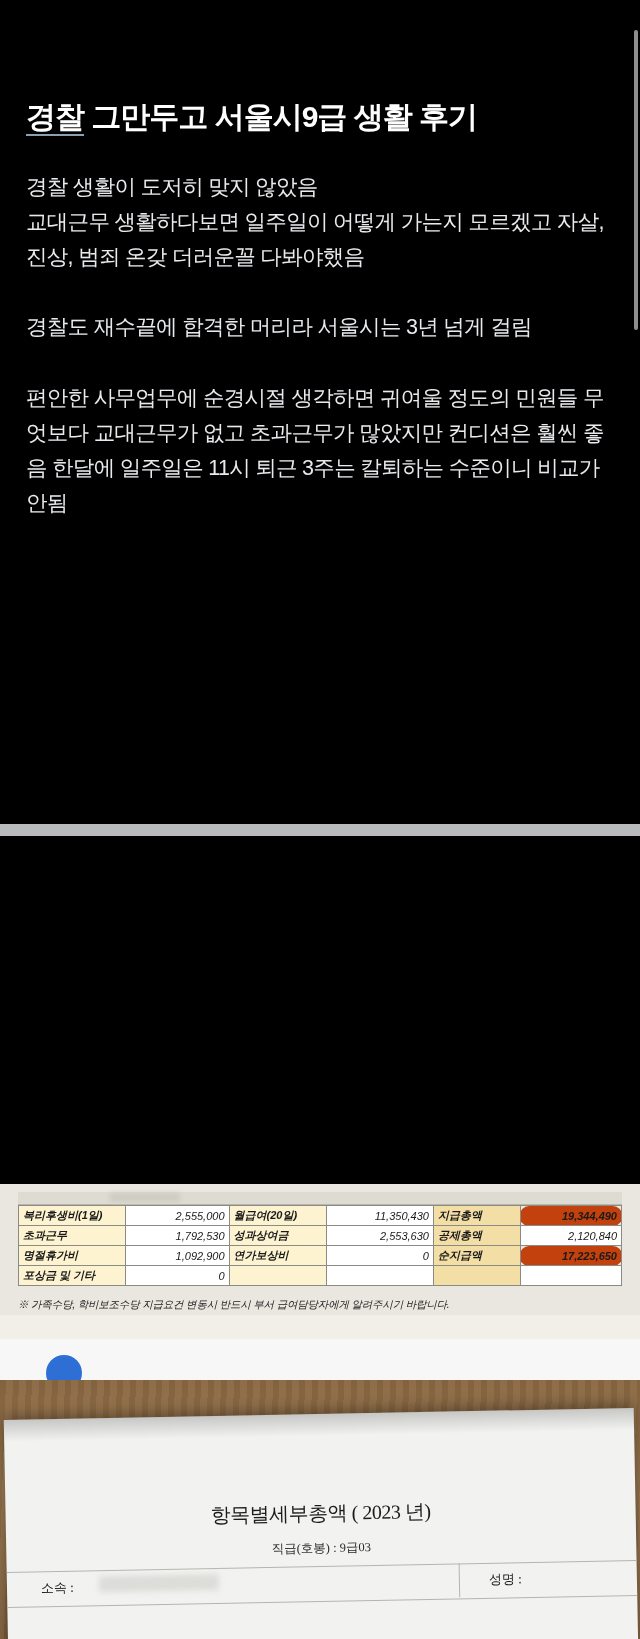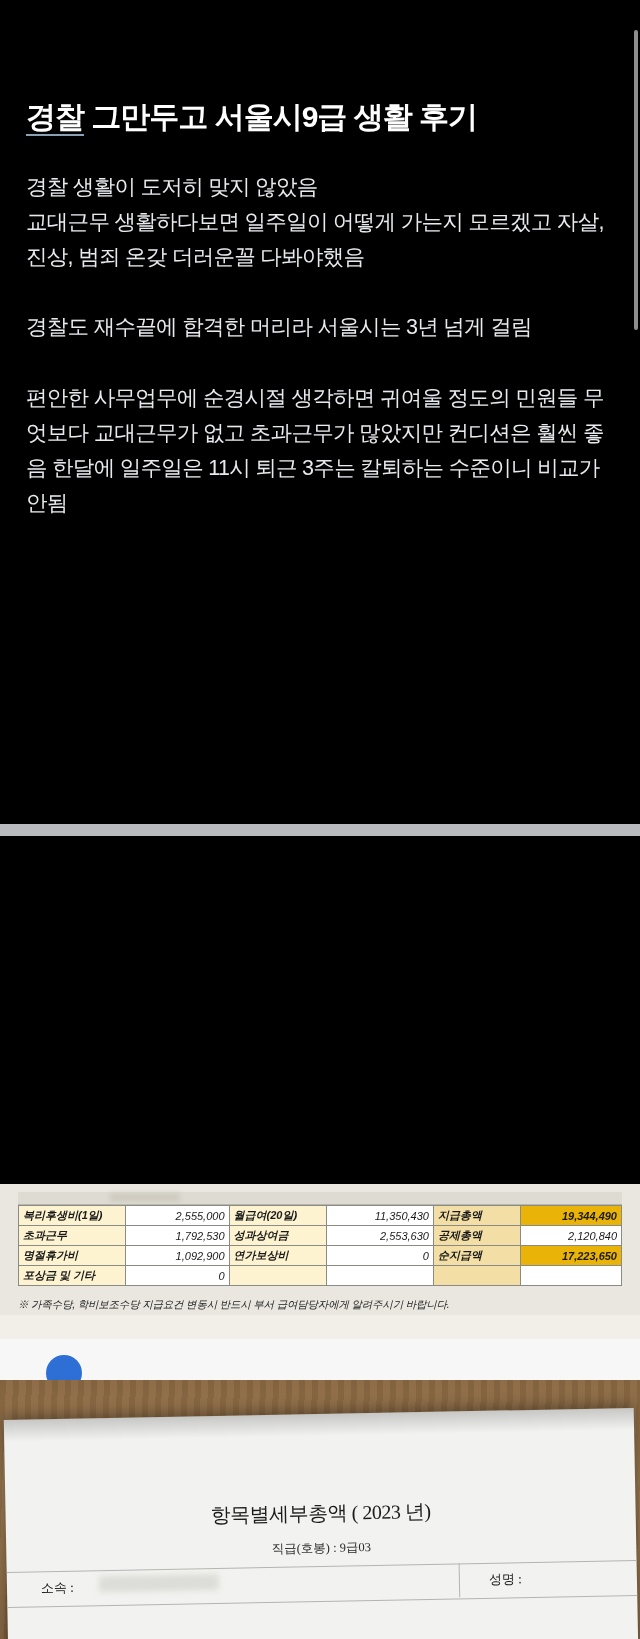--- a/index.html
+++ b/index.html
@@ -202,23 +202,24 @@
     background: #ffffff;
     width: 92px;
   }
   td.num2 {
     text-align: right;
     background: #ffffff;
     width: 96px;
   }
   td.numhl {
     text-align: right;
-    background: #eab308;
+    background: #c2410c;
     width: 90px;
     font-weight: bold;
+    border-radius: 9px;
   }
   td.numplain {
     text-align: right;
     background: #ffffff;
     width: 90px;
   }
   .pay-note {
     font-size: 10.5px;
     margin-top: 12px;
     color: #1a1a1a;

